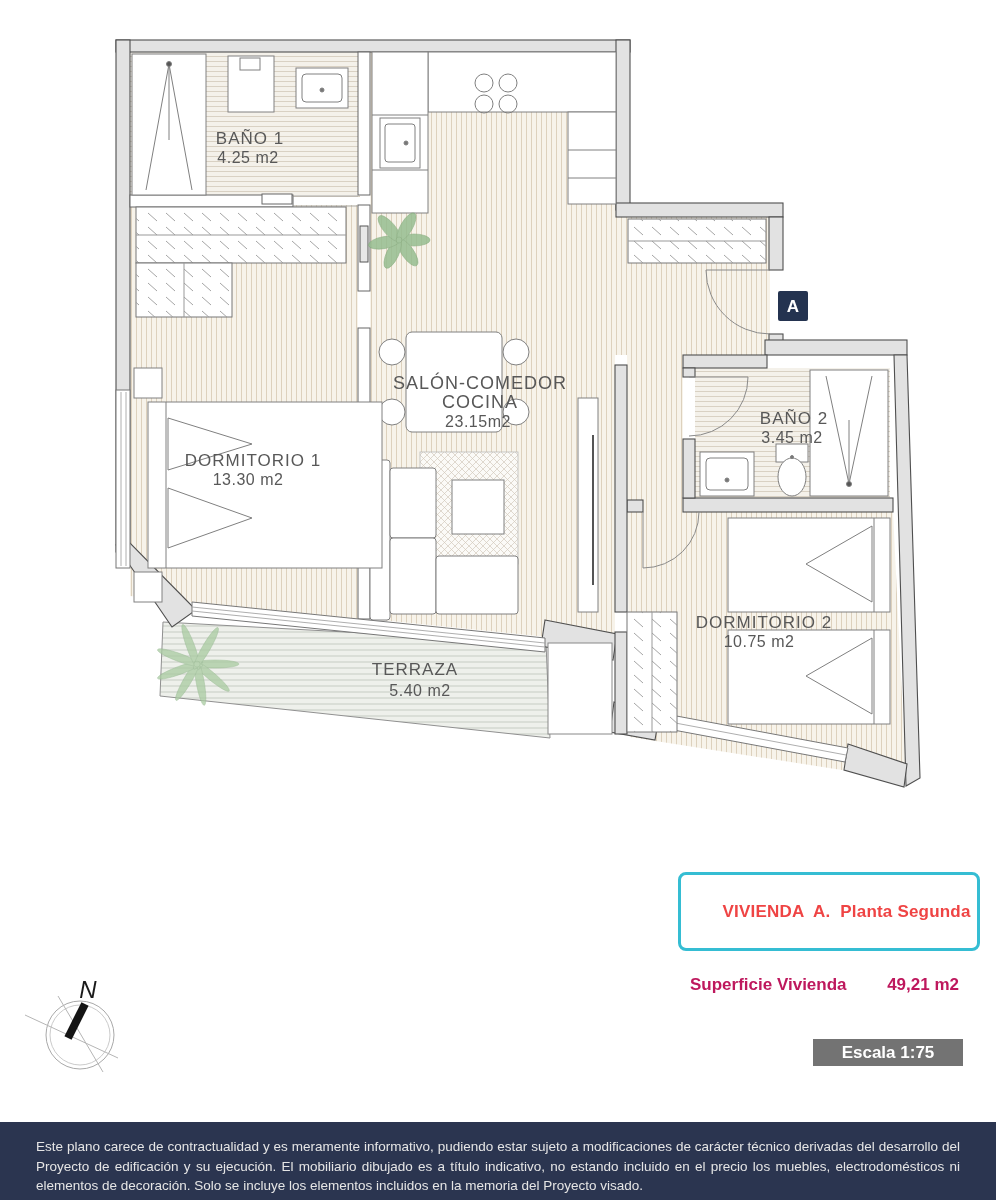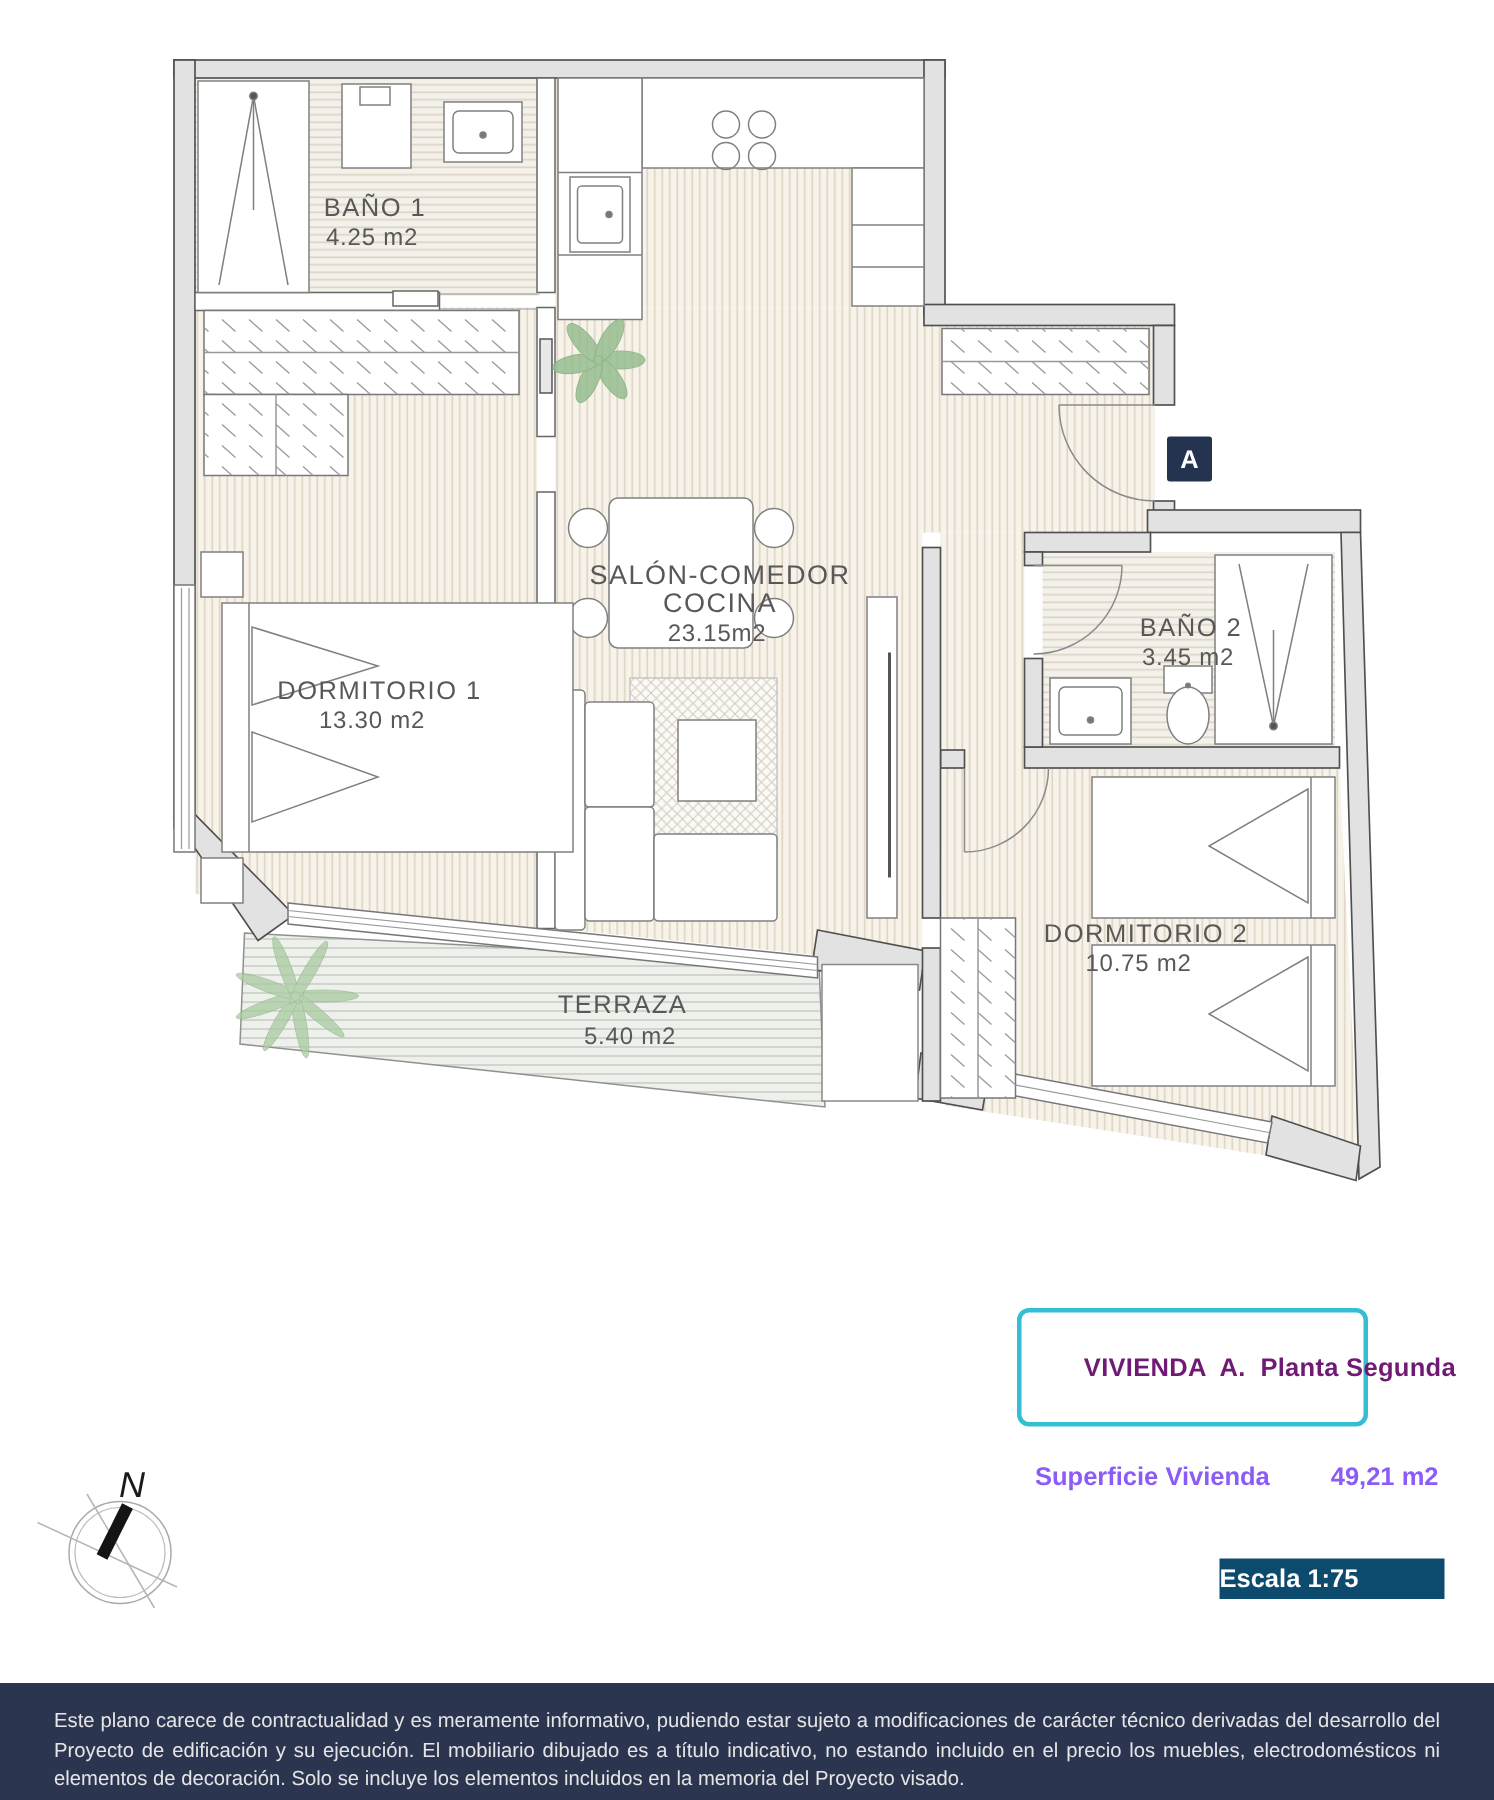--- a/index.html
+++ b/index.html
@@ -7,27 +7,27 @@
          font-family:"Liberation Sans",sans-serif;}
   .plan-svg{position:absolute;left:0;top:0;}
   svg text{font-family:"Liberation Sans",sans-serif;fill:#585858;}
   .room-name{font-size:17px;letter-spacing:1px;}
   .room-name-big{font-size:18px;letter-spacing:1px;}
   .room-area{font-size:16px;letter-spacing:0.5px;}
   .badge-letter{font-size:17px;font-weight:bold;fill:#ffffff;}
   .compass-n{font-size:24px;font-style:italic;fill:#1a1a1a;}
 
   .legend{position:absolute;left:678px;top:872px;width:285px;}
-  .legend-title-box{box-sizing:border-box;width:234px;border:3px solid #35bdd3;border-radius:8px;
-      background:#fff;padding:7px 10px 6px 12px;font-size:17px;font-weight:bold;color:#701a75;
+  .legend-title-box{box-sizing:border-box;width:302px;border:3px solid #35bdd3;border-radius:8px;
+      background:#fff;padding:7px 10px 6px 12px;font-size:17px;font-weight:bold;color:#ef4444;
       white-space:pre;letter-spacing:0.2px;}
   .legend-row{display:flex;justify-content:space-between;margin-top:24px;padding:0 4px 0 12px;
-      font-size:17px;font-weight:bold;color:#8b5cf6;}
-  .scale-badge{position:absolute;left:813px;top:1039px;width:150px;height:27px;background:#0c4a6e;
-      color:#ffffff;font-weight:bold;font-size:17px;text-align:left;line-height:27px;}
+      font-size:17px;font-weight:bold;color:#be185d;}
+  .scale-badge{position:absolute;left:813px;top:1039px;width:150px;height:27px;background:#737373;
+      color:#ffffff;font-weight:bold;font-size:17px;text-align:center;line-height:27px;}
 
   .footer{position:absolute;left:0;top:1122px;width:996px;height:78px;background:#2b3550;box-sizing:border-box;
       padding:15px 36px 0 36px;}
   .footer p{margin:0;color:#e5e5e5;font-size:13.5px;line-height:1.45;text-align:justify;}
 </style>
 </head>
 <body>
 
 <div class="stage">
 

